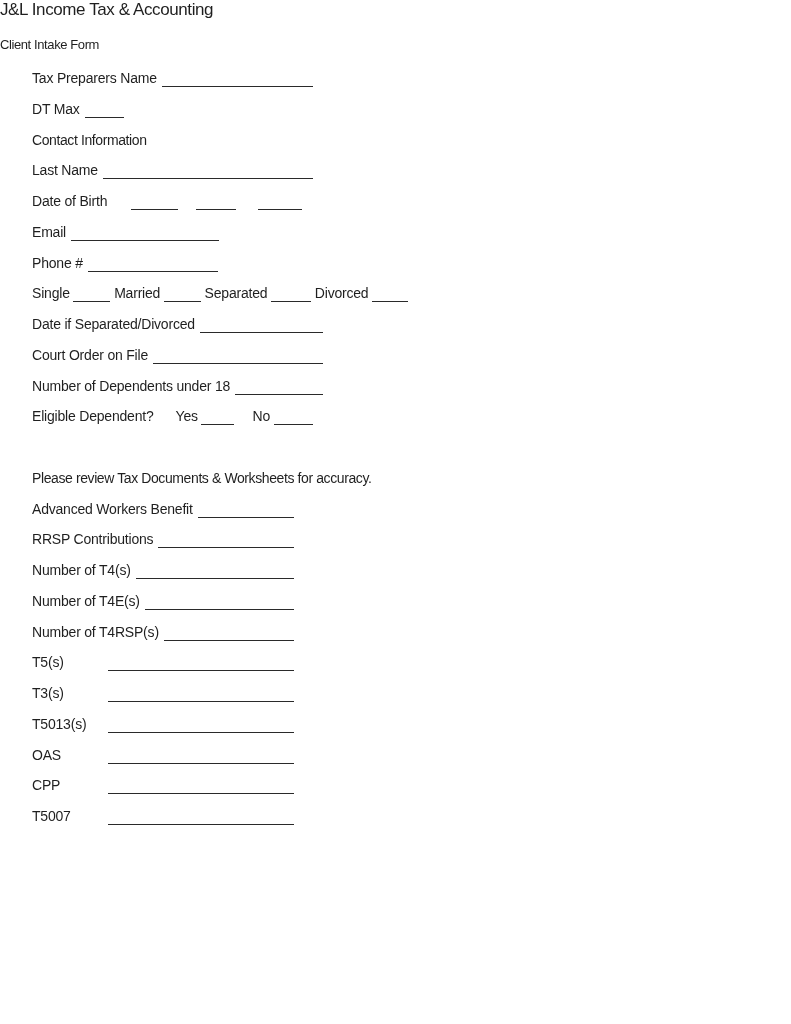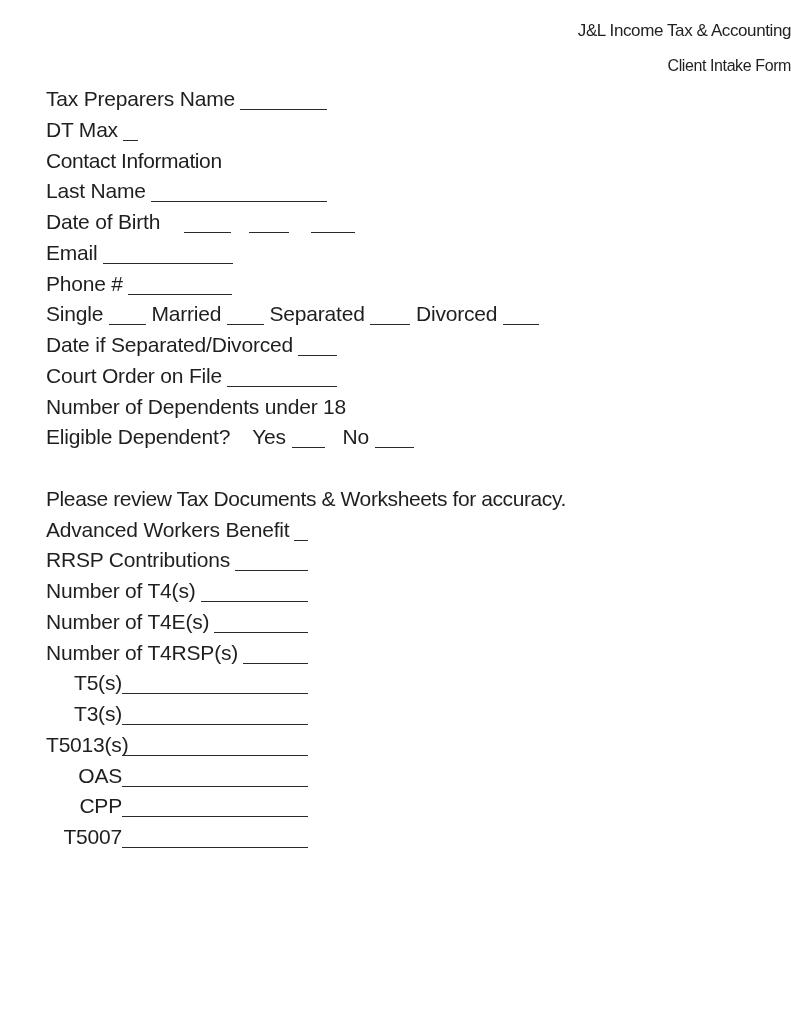--- a/index.html
+++ b/index.html
@@ -2,33 +2,33 @@
 <html><head>
 <meta charset="utf-8">
 <style>
   * { box-sizing: border-box; }
   html, body { margin: 0; padding: 0; }
   body {
     width: 791px; height: 1024px; background: #ffffff; overflow: hidden;
     font-family: "Liberation Sans", "DejaVu Sans", sans-serif;
     color: #1f1f1f; letter-spacing: -0.2px;
   }
-  .doc-header { text-align: right; padding-top: 21px; letter-spacing: -0.4px; }
+  .doc-header { text-align: left; letter-spacing: -0.4px; }
   .title    { font-size: 17px; line-height: 20px; }
-  .subtitle { font-size: 16px; line-height: 20px; margin-top: 15px; }
-  .content  { margin: 8px 0 0 46px; font-size: 21px; }
+  .subtitle { font-size: 13px; line-height: 20px; margin-top: 15px; }
+  .content  { margin: 8px 0 0 32px; font-size: 14px; }
   .row  { line-height: 30.75px; white-space: nowrap; }
   .row.f { display: flex; align-items: baseline; }
   .row.f .lbl { margin-right: 5px; white-space: nowrap; }
   .b { font-weight: 400; letter-spacing: -0.4px; }
   
   .bl { display: inline-block; height: 0; border-bottom: 1.8px solid #2a2a2a; vertical-align: -4px; }
   .row.f .bl { flex: 1 1 auto; position: relative; top: 4px; height: 0; }
   .row.f .bl.fix { flex: 0 0 auto; }
-  .lblcol { flex: 0 0 auto; width: 76px; white-space: nowrap; text-align: right; }
+  .lblcol { flex: 0 0 auto; width: 76px; white-space: nowrap; }
   .spacer { height: 30.75px; }
 </style>
 </head>
 <body>
 
 <div class="page">
 
   <div class="doc-header">
     <div class="title">J&amp;L Income Tax &amp; Accounting</div>
     <div class="subtitle">Client Intake Form</div>

